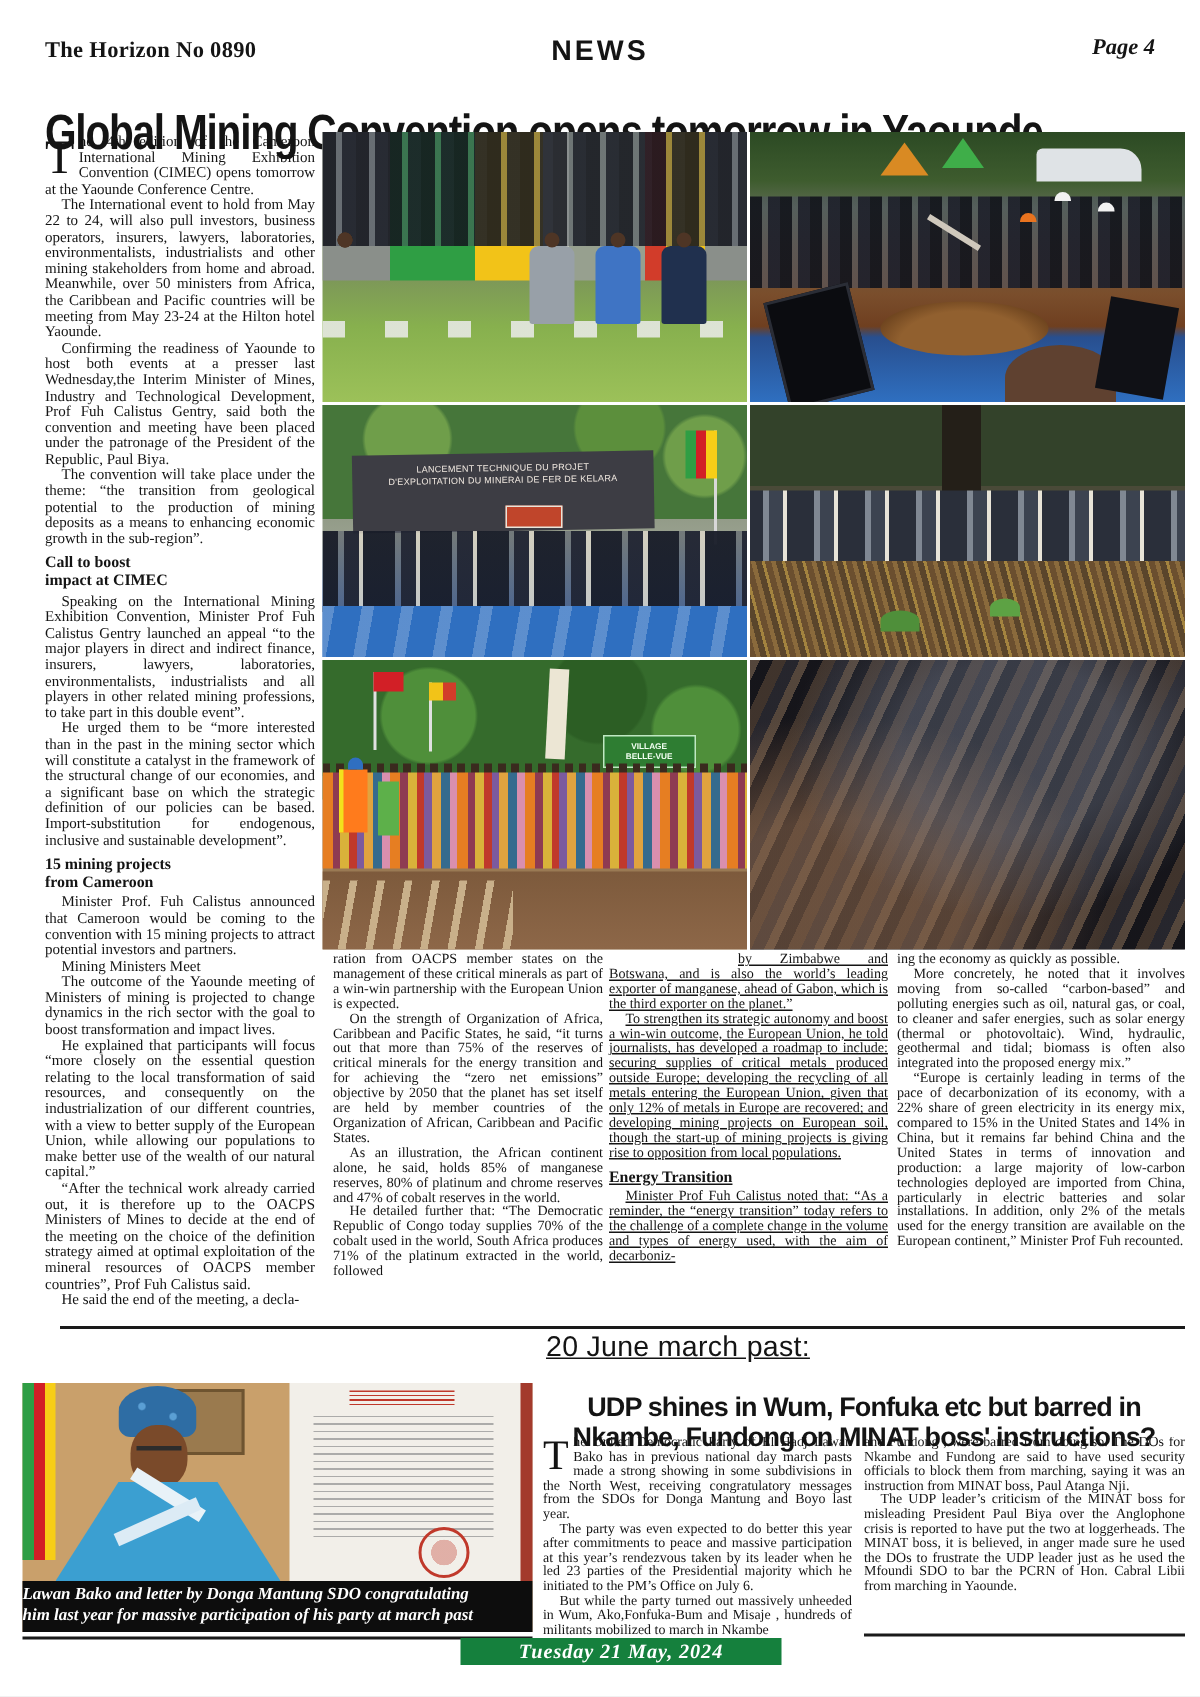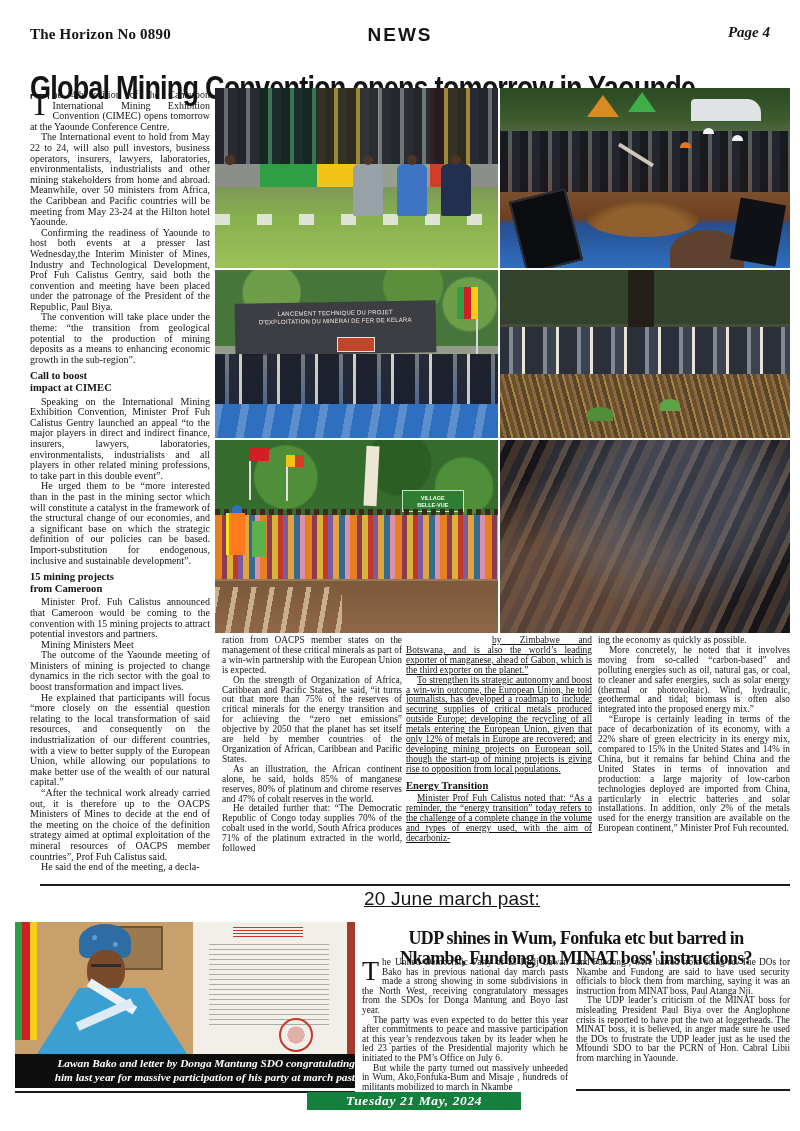--- a/index.html
+++ b/index.html
@@ -112,21 +112,21 @@
   .rule-main{position:absolute;left:40px;top:884px;width:750px;border-top:2px solid #1a1a1a;}
   .rule-bl{position:absolute;left:15px;top:1091px;width:340px;border-top:2px solid #1a1a1a;}
   .rule-br{position:absolute;left:576px;top:1089px;width:214px;border-top:2px solid #1a1a1a;}
   .footer-bar{position:absolute;left:307px;top:1092px;width:214px;height:18px;background:#15803d;color:#fff;
         text-align:center;font-weight:700;font-style:italic;font-size:13.5px;line-height:18px;letter-spacing:.6px;}
 
   
   .kicker{position:absolute;left:364px;top:888px;font-family:"Liberation Sans",sans-serif;font-size:19px;
         text-decoration:underline;letter-spacing:.2px;}
   .headline2{position:absolute;left:360px;top:913px;width:432px;text-align:center;
-        font-family:Liberation Serif, serif;font-weight:700;font-size:18px;line-height:20.5px;letter-spacing:-.6px;}
+        font-family:Liberation Sans, sans-serif;font-weight:700;font-size:18px;line-height:20.5px;letter-spacing:-.6px;}
   .colA{position:absolute;left:362px;top:958px;width:206px;height:132px;overflow:hidden;
         text-align:justify;font-size:9.3px;line-height:9.6px;}
   .colB{position:absolute;left:576px;top:958px;width:214px;height:132px;overflow:hidden;
         text-align:justify;font-size:9.3px;line-height:9.6px;}
   .colA .dropcap,.colB .dropcap{font-size:28px;line-height:23px;}
 
   
   .bphoto{position:absolute;left:15px;top:922px;width:340px;height:166px;background:#c9a06b;}
   .bp-flag{left:0;top:0;width:22px;height:118px;background:linear-gradient(90deg,#2f9e44 0 34%,#d21f26 34% 67%,#f7ce17 67% 100%);}
   .bp-frame{left:92px;top:4px;width:52px;height:40px;background:#9a7a4e;border:2px solid #6e5430;}
@@ -134,21 +134,21 @@
   .bp-head{left:72px;top:28px;width:38px;height:42px;border-radius:45%;background:#7a4a2a;}
   .bp-glasses{left:76px;top:42px;width:30px;height:3px;background:#2c2c2c;}
   .bp-robe{left:22px;top:66px;width:150px;height:66px;background:#3b9fd1;clip-path:polygon(28% 0,72% 0,100% 100%,0 100%);}
   .bp-sash1{left:70px;top:70px;width:54px;height:9px;background:#e8f2f8;transform:rotate(32deg);}
   .bp-sash2{left:60px;top:88px;width:60px;height:9px;background:#dcebf5;transform:rotate(-24deg);}
   .bp-letter{left:178px;top:0;width:154px;height:132px;background:#f2efe9;border-right:8px solid #a33a2c;}
   .bp-lettertext{left:16px;top:22px;width:120px;height:84px;background:repeating-linear-gradient(180deg,#9a9a9a 0 1px,transparent 1px 5px);opacity:.8;}
   .bp-letterhead{left:40px;top:5px;width:70px;height:10px;background:repeating-linear-gradient(180deg,#c0392b 0 1px,transparent 1px 3px);}
   .bp-stamp{left:86px;top:96px;width:30px;height:30px;border:2px solid #c0392b;border-radius:50%;background:radial-gradient(circle,rgba(192,57,43,.35) 0 40%,transparent 41%);}
   .bp-caption{position:absolute;left:0;bottom:0;width:100%;height:34px;background:#0d0d0d;color:#fff;
-        font-style:italic;font-weight:700;font-size:11.3px;line-height:13.5px;text-align:right;padding-top:3px;box-sizing:border-box;}
+        font-style:italic;font-weight:700;font-size:11.3px;line-height:13.5px;text-align:left;padding-top:3px;box-sizing:border-box;}
 </style>
 </head>
 <body>
 
 <div class="page">
 
   <div class="masthead">The Horizon No 0890</div>
   <div class="section-label">NEWS</div>
   <div class="page-number">Page 4</div>
   <h1 class="headline-main">Global Mining Convention opens tomorrow in Yaounde</h1>

